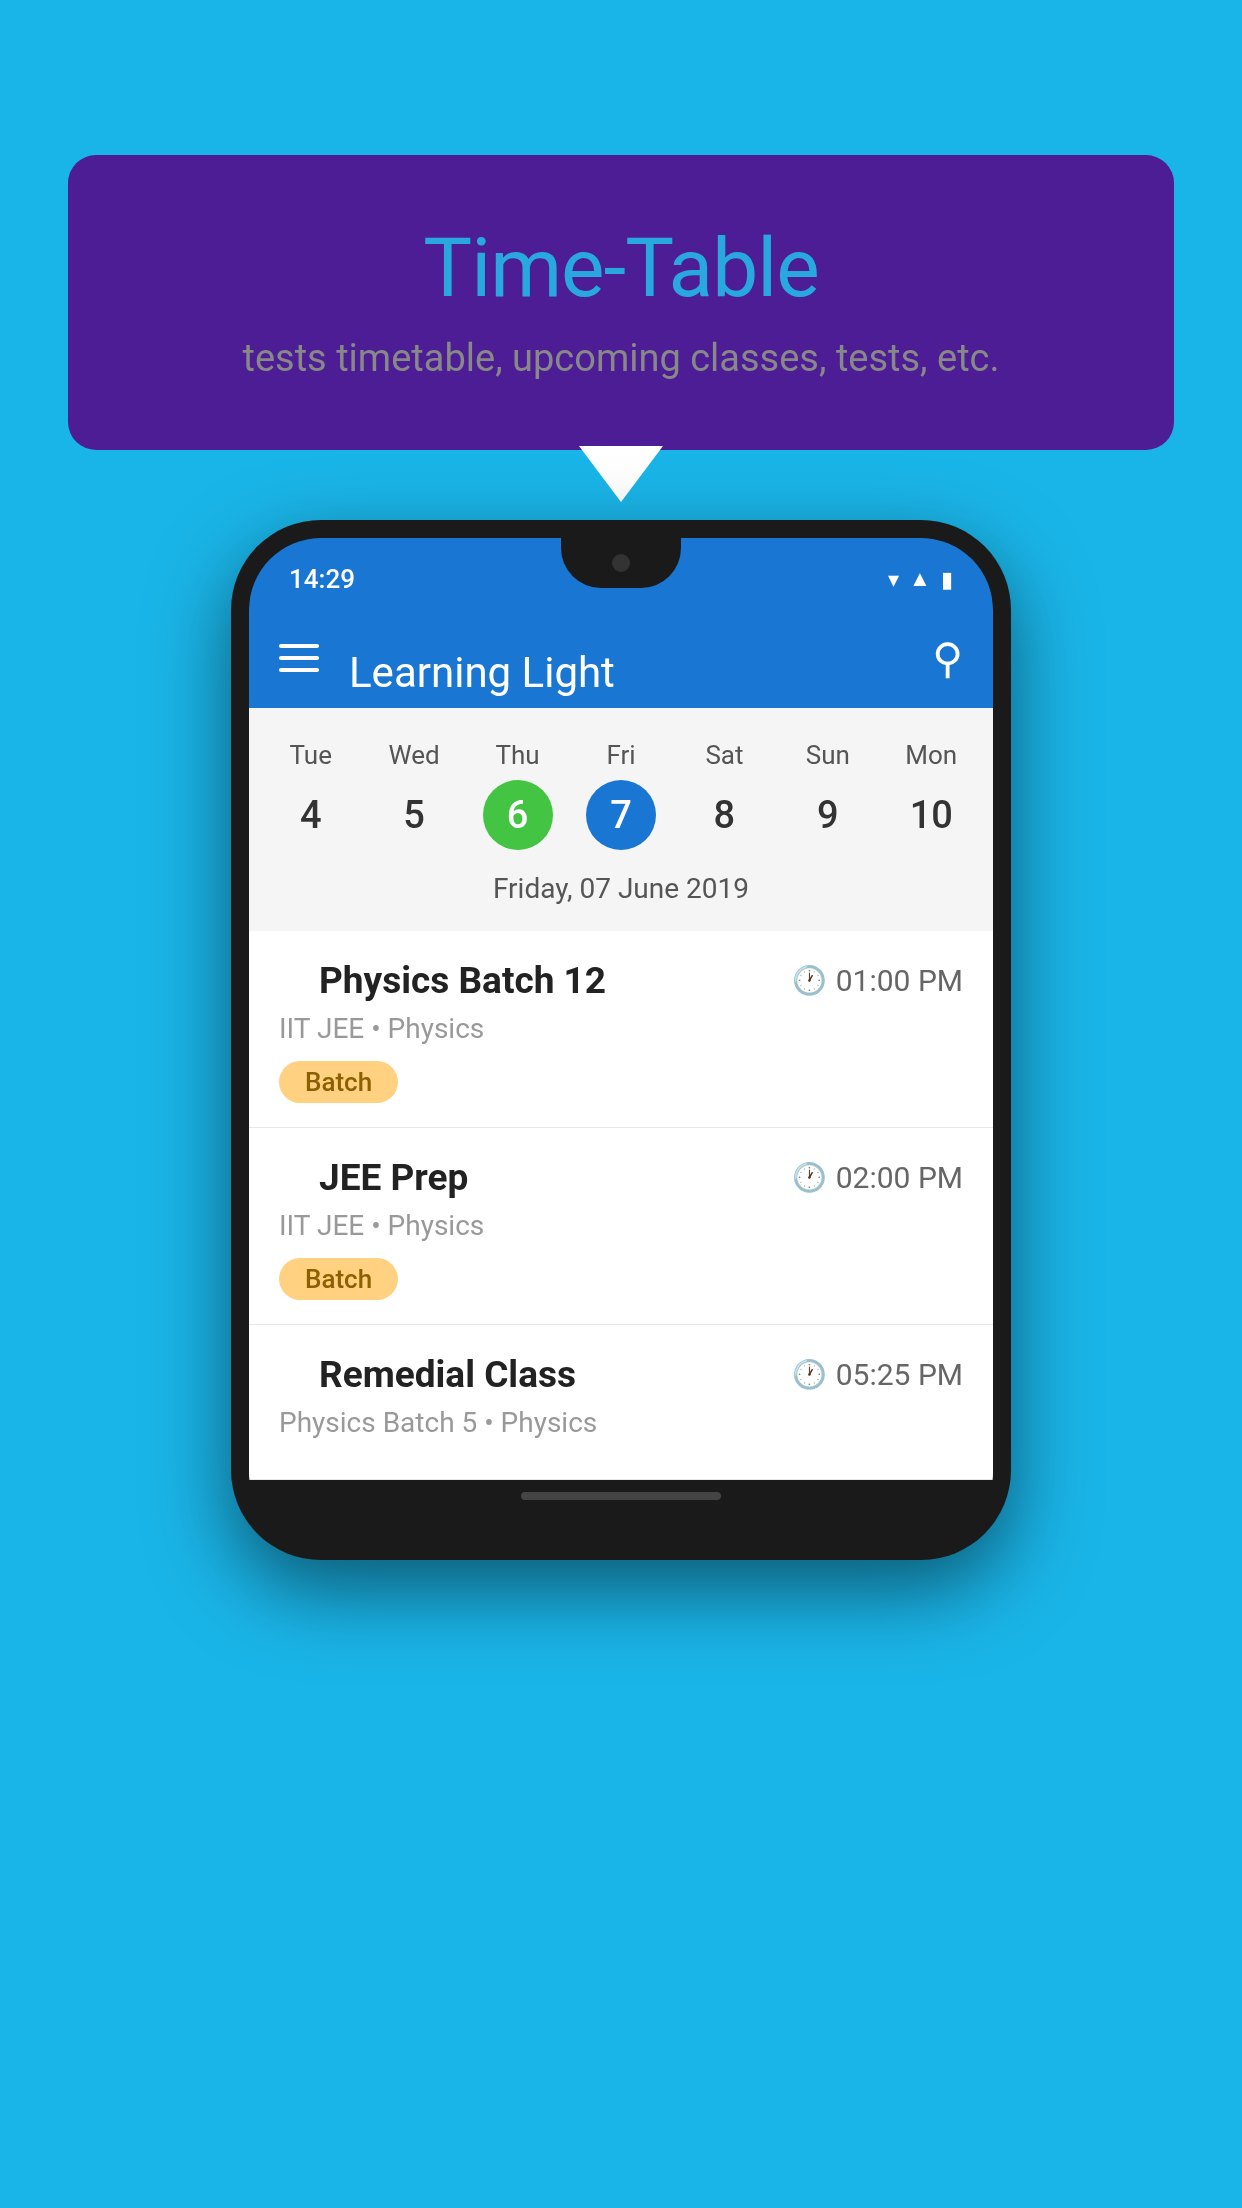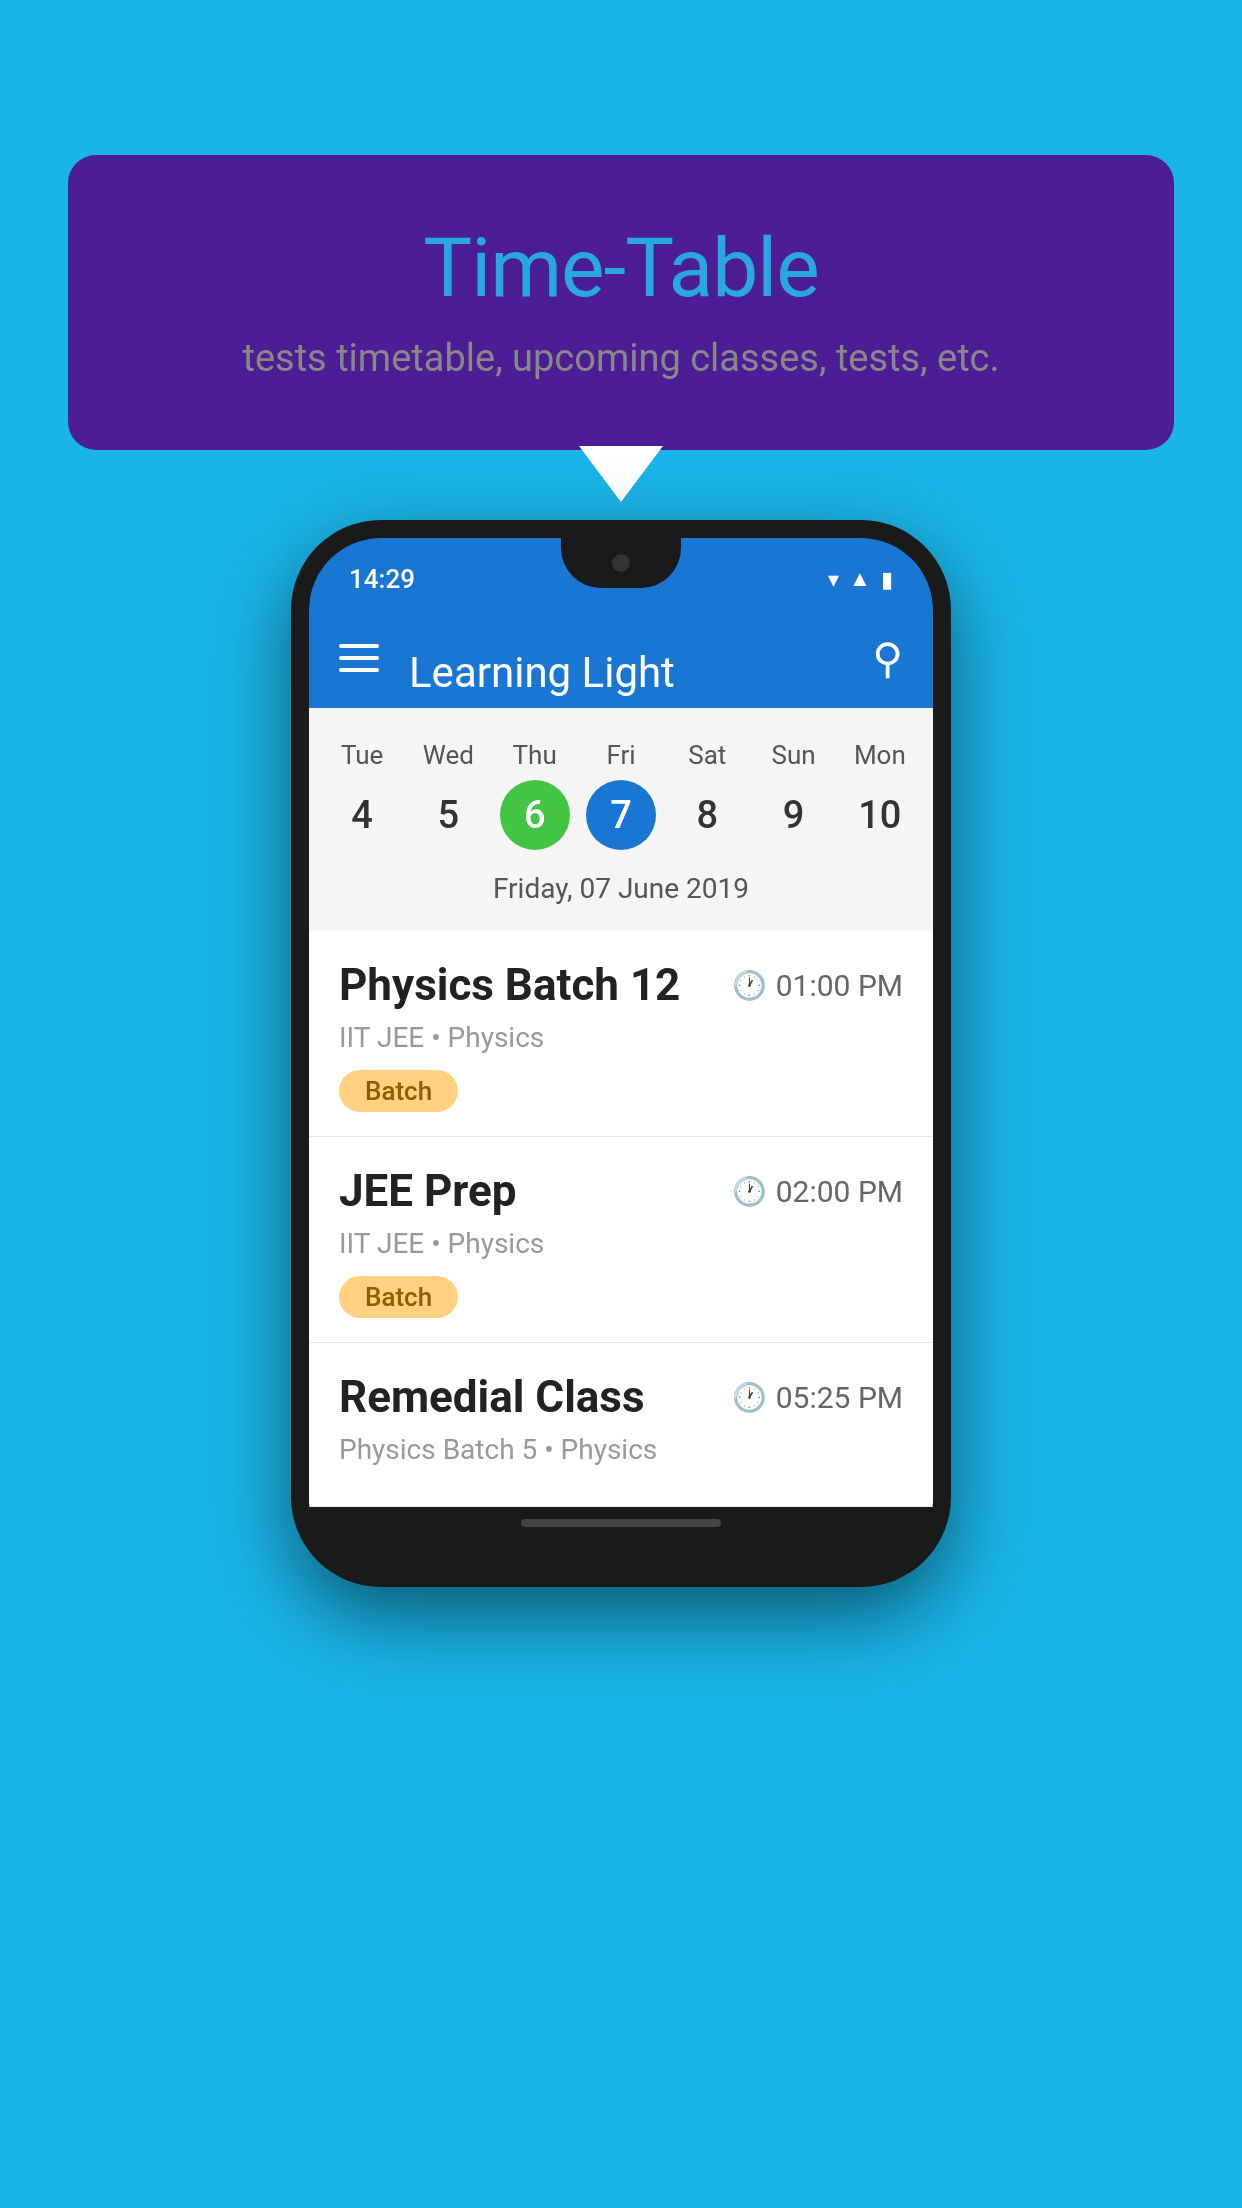--- a/index.html
+++ b/index.html
@@ -59,21 +59,21 @@
       color: #888;
       font-weight: 400;
     }
 
     
     .phone-wrapper {
       position: absolute;
       top: 520px;
       left: 50%;
       transform: translateX(-50%);
-      width: 660px;
+      width: 780px;
     }
 
     .phone-outer {
       background: #1a1a1a;
       border-radius: 90px;
       padding: 18px;
       box-shadow: 0 30px 80px rgba(0,0,0,0.5);
       position: relative;
     }
 
@@ -238,23 +238,24 @@
     }
 
     .schedule-item-header {
       display: flex;
       justify-content: space-between;
       align-items: center;
       margin-bottom: 10px;
     }
 
     .item-title {
-      font-size: 44px;
+      font-size: 37px;
       font-weight: 700;
       color: #222;
+      margin-left: 40px;
     }
 
     .item-time {
       display: flex;
       align-items: center;
       gap: 8px;
       font-size: 30px;
       color: #666;
     }
 

